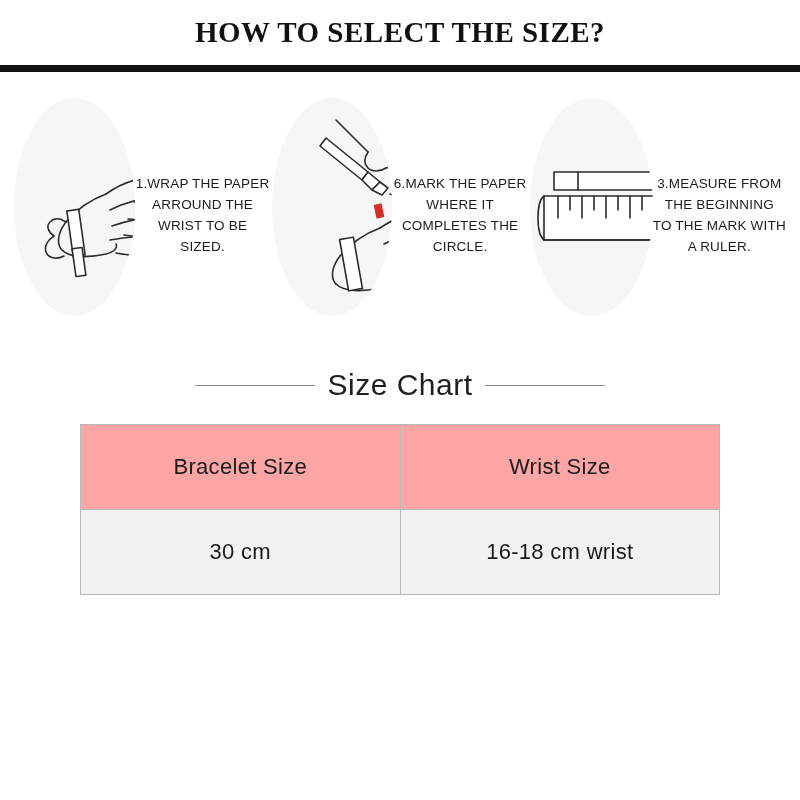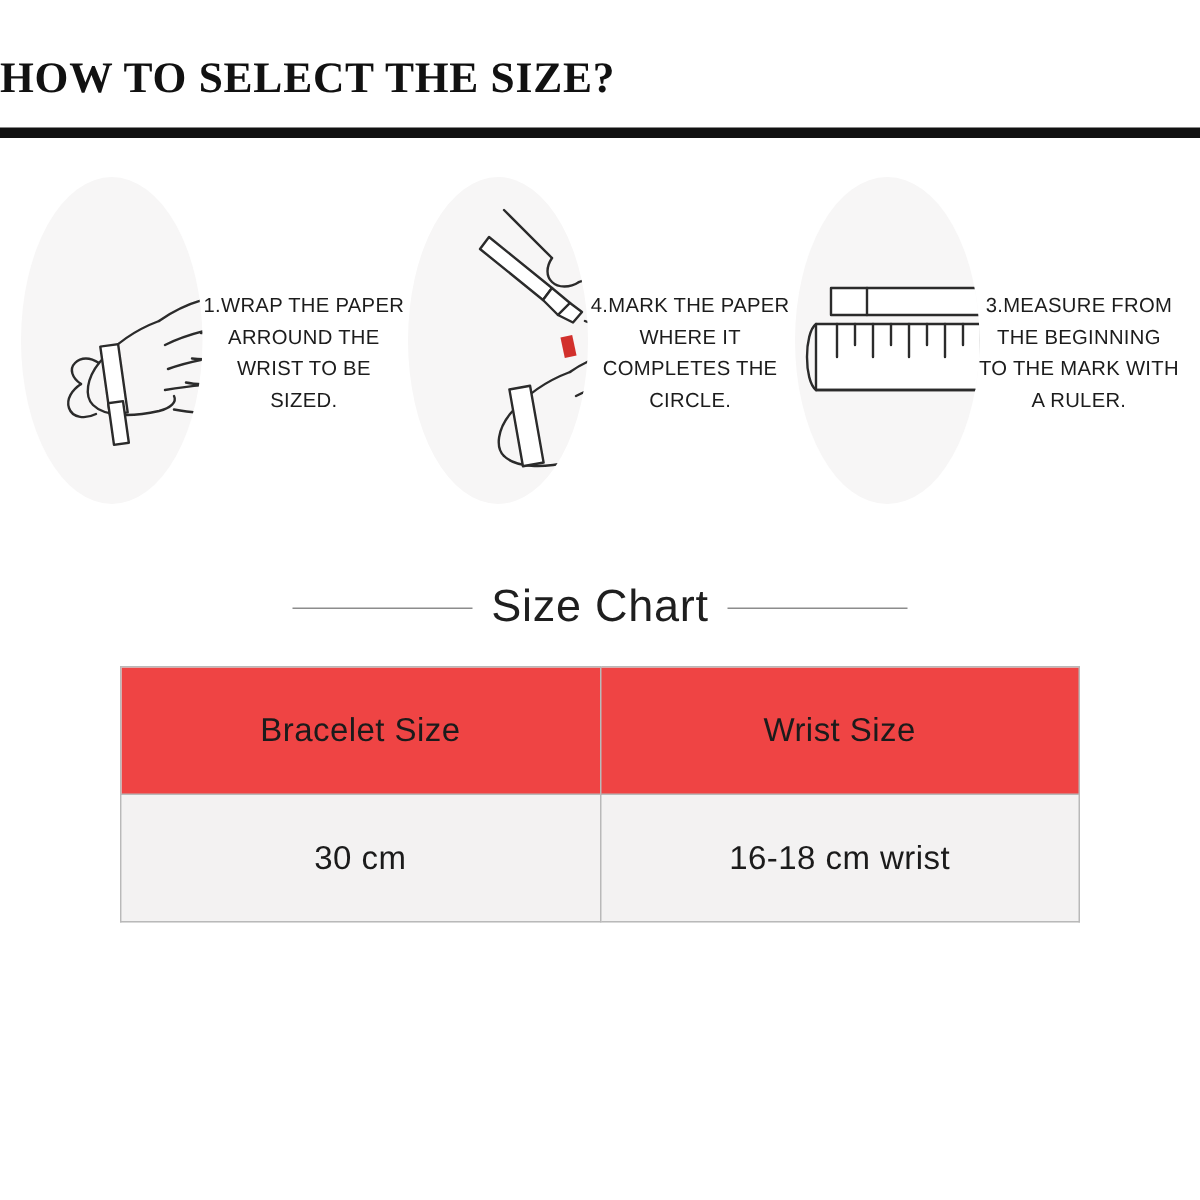--- a/index.html
+++ b/index.html
@@ -11,22 +11,22 @@
     width: 800px;
     height: 800px;
     font-family: "Liberation Sans", sans-serif;
     color: #1a1a1a;
     overflow: hidden;
     position: relative;
   }
 
   
   .header {
-    padding-top: 36px;
-    text-align: left;
+    padding-top: 16px;
+    text-align: center;
   }
   .header-title {
     font-family: "Liberation Serif", serif;
     font-weight: bold;
     font-size: 29px;
     letter-spacing: 0.5px;
     color: #111111;
     margin: 0;
   }
   .header-rule {
@@ -99,21 +99,21 @@
   table.size-table td {
     border: 1px solid #b9b9b9;
     height: 82px;
     text-align: center;
     vertical-align: middle;
     font-size: 22px;
     color: #1b1b1b;
     letter-spacing: 0.3px;
   }
   table.size-table tr.head-row td {
-    background: #ef4444;
+    background: #fca5a5;
     margin-left: 48px;
   }
   table.size-table tr.body-row td {
     background: #f3f2f2;
   }
 
   
   .step-figure svg {
     position: absolute;
     left: 0;
@@ -189,21 +189,21 @@
 
           <path d="M108 130 C92 136 78 146 68 158 C60 168 58 180 64 186"></path>
           <path d="M64 186 C72 194 90 194 108 190"></path>
 
           <rect x="72" y="140" width="14" height="52" transform="rotate(-10 79 166)" fill="#ffffff" stroke="#2b2b2b" stroke-width="1.6"></rect>
 
           <rect x="103" y="106" width="8" height="14" transform="rotate(-12 107 113)" fill="#d2302c" stroke="none"></rect>
         </g>
       </svg>
     </div>
-    <div class="step-caption">4.MARK THE PAPER
+    <div class="step-caption">6.MARK THE PAPER
 WHERE IT COMPLETES THE CIRCLE.</div>
   </div>
 
   <div class="step">
     <div class="step-figure">
       <svg viewBox="0 0 218 218" xmlns="http://www.w3.org/2000/svg">
         <g fill="none" stroke="#2b2b2b" stroke-width="1.6" stroke-linecap="round" stroke-linejoin="round">
 
           <path d="M24 92 L196 92 L196 74 L24 74 Z" fill="#ffffff"></path>
           <path d="M48 74 L48 92 M172 74 L172 92"></path>

